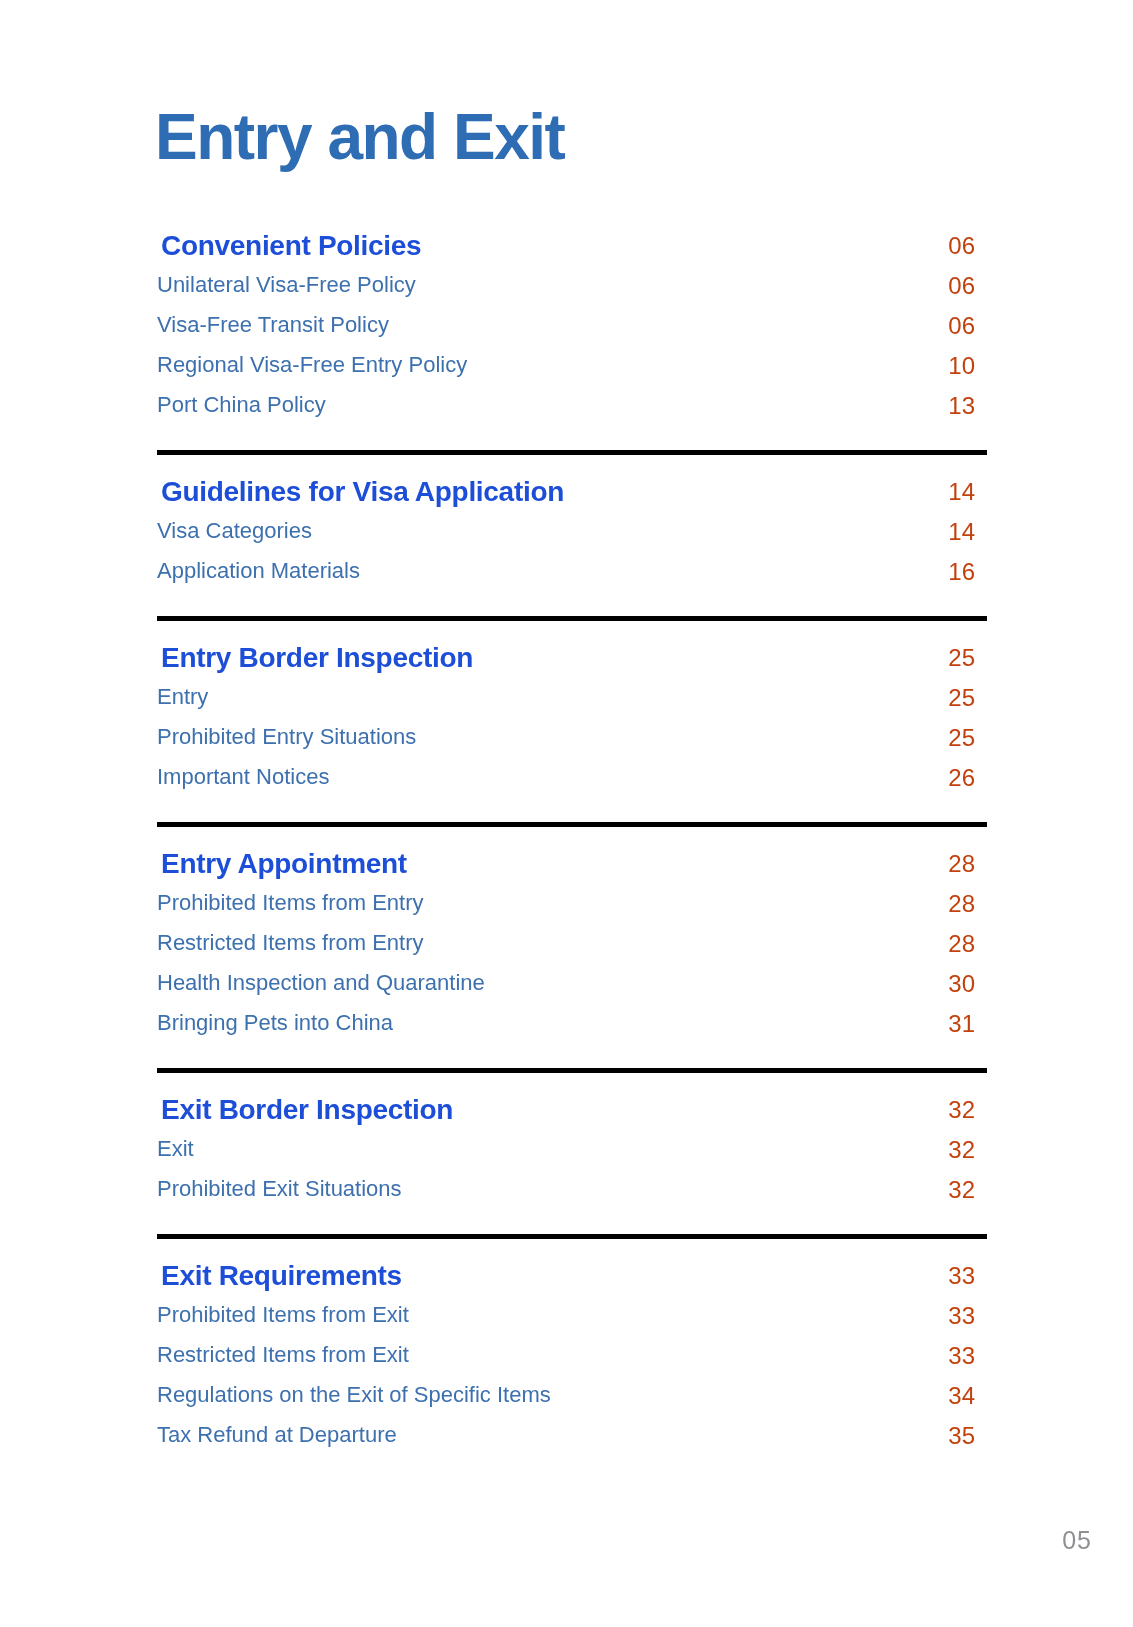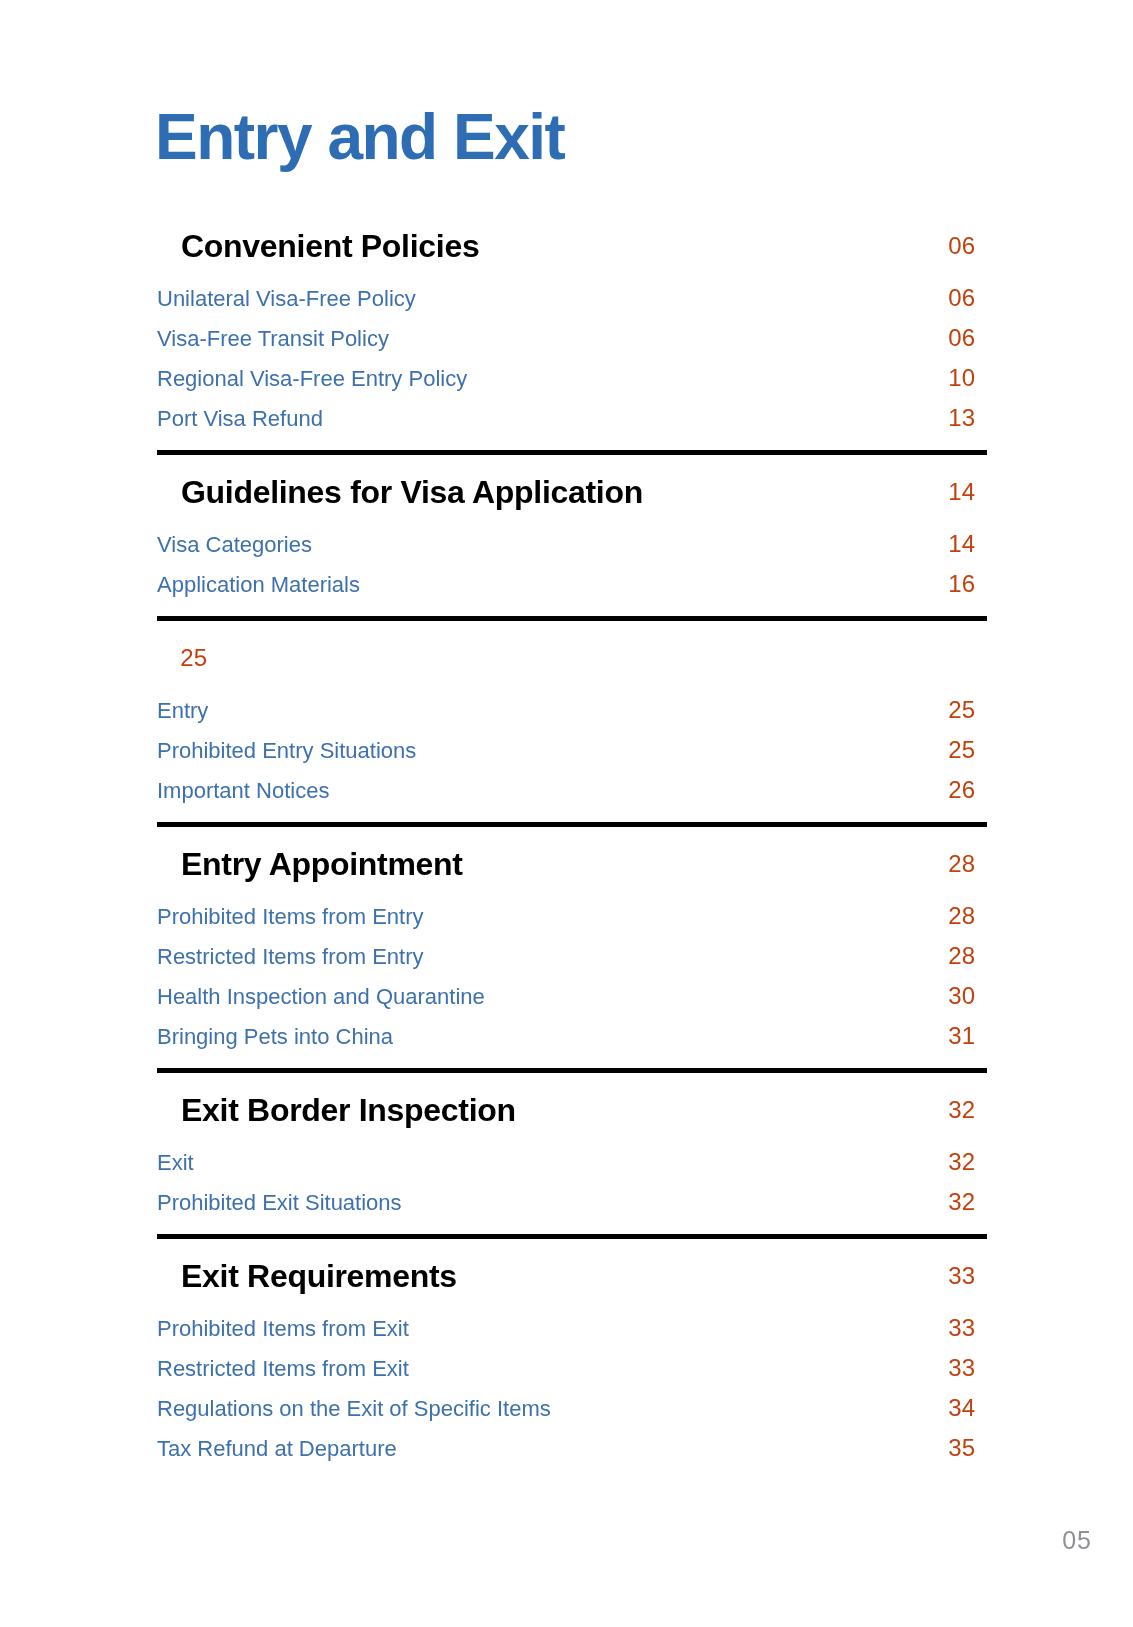--- a/index.html
+++ b/index.html
@@ -37,32 +37,31 @@
   .sec:first-child { border-top: none; padding-top: 0; }
   .head-row {
     display: flex;
     justify-content: space-between;
     align-items: center;
     height: 30px;
     margin-bottom: 11px;
     cursor: pointer;
   }
   .head-label {
-    font-size: 32px;
+    font-size: 28px;
     font-weight: bold;
     letter-spacing: -0.3px;
-    color: #000000;
+    color: #1d4ed8;
     padding-left: 4px;
     white-space: nowrap;
-    margin-left: 20px;
   }
   .item-row {
     display: flex;
     justify-content: space-between;
-    align-items: flex-end;
+    align-items: flex-start;
     height: 40px;
     cursor: pointer;
   }
   .item-label {
     font-size: 22px;
     color: #3D70AE;
     white-space: nowrap;
   }
   .num {
     font-size: 24px;
@@ -101,21 +100,21 @@
       </div>
       <div class="item-row">
         <span class="item-label">Visa-Free Transit Policy</span>
         <span class="num">06</span>
       </div>
       <div class="item-row">
         <span class="item-label">Regional Visa-Free Entry Policy</span>
         <span class="num">10</span>
       </div>
       <div class="item-row">
-        <span class="item-label">Port Visa Refund</span>
+        <span class="item-label">Port China Policy</span>
         <span class="num">13</span>
       </div>
     </section>
 
     <section class="sec">
       <div class="head-row">
         <span class="head-label">Guidelines for Visa Application</span>
         <span class="num">14</span>
       </div>
       <div class="item-row">
@@ -123,20 +122,21 @@
         <span class="num">14</span>
       </div>
       <div class="item-row">
         <span class="item-label">Application Materials</span>
         <span class="num">16</span>
       </div>
     </section>
 
     <section class="sec">
       <div class="head-row">
+        <span class="head-label">Entry Border Inspection</span>
         <span class="num">25</span>
       </div>
       <div class="item-row">
         <span class="item-label">Entry</span>
         <span class="num">25</span>
       </div>
       <div class="item-row">
         <span class="item-label">Prohibited Entry Situations</span>
         <span class="num">25</span>
       </div>

